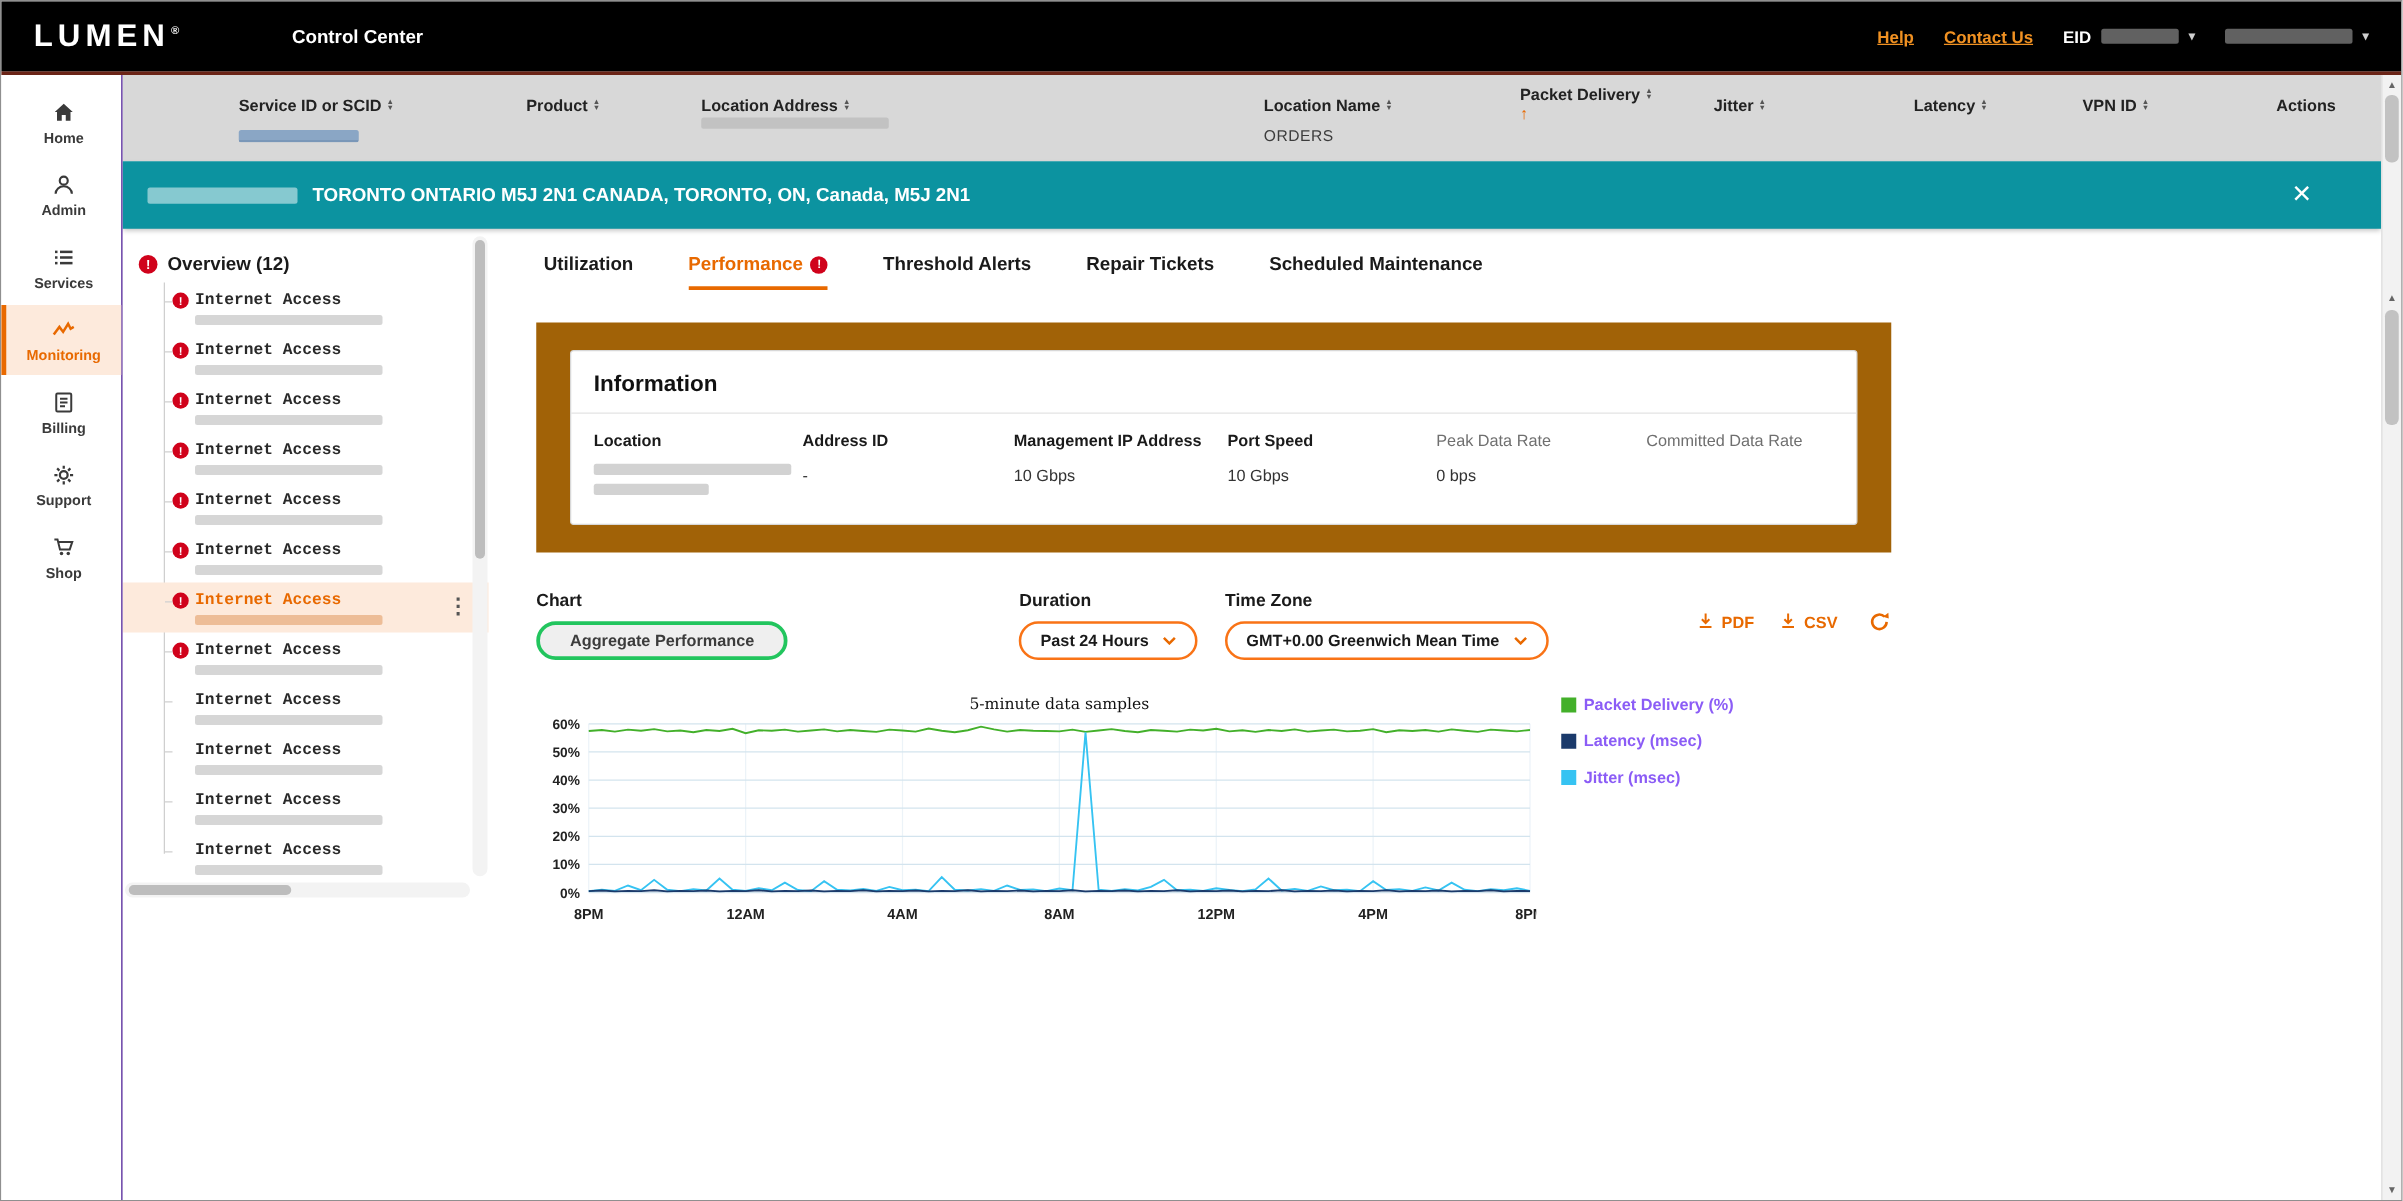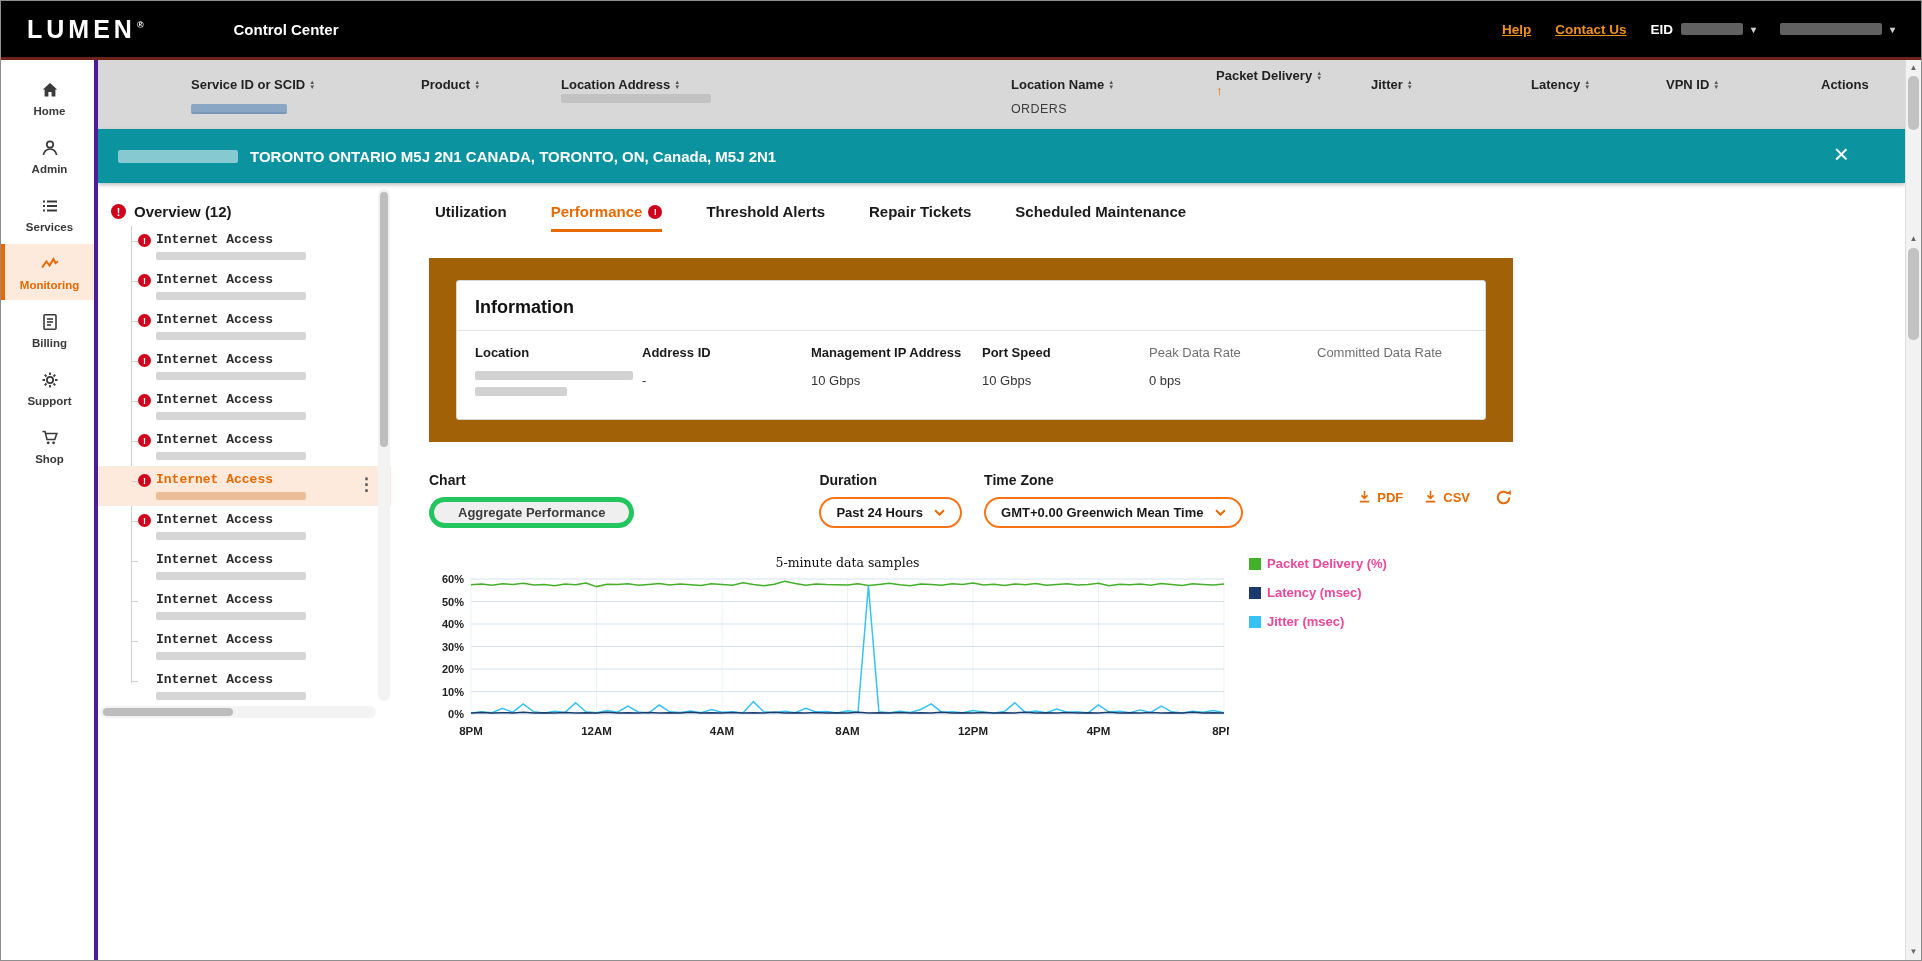--- a/index.html
+++ b/index.html
@@ -24,21 +24,21 @@
   .col-h{position:absolute;top:17px;font-size:13px;font-weight:bold;color:#222;display:flex;align-items:center;gap:4px;white-space:nowrap;}
   .col-h.two-line{top:8px;flex-direction:column;align-items:flex-start;gap:2px;}
   .col-h .lrow{display:flex;align-items:center;gap:4px;}
   .sort-ic{display:inline-flex;flex-direction:column;font-size:6px;line-height:5px;color:#555;}
   .sorted-arrow{color:#e86900;font-size:13px;font-weight:bold;line-height:11px;}
   .row-link{position:absolute;top:44px;left:93px;width:96px;height:10px;background:#8aa6c5;border-bottom:2px solid #7a97b8;border-radius:2px;cursor:pointer;}
   .row-blur{position:absolute;top:34px;left:463px;width:150px;height:9px;background:#c2c2c2;border-radius:2px;}
   .orders{position:absolute;top:42px;left:913px;font-size:12.5px;color:#3c3c3c;letter-spacing:.4px;}
 
   
-  .sidebar{position:absolute;top:59px;left:0;bottom:0;width:97px;background:#fff;border-right:4px solid #4c1d95;padding-top:10px;z-index:10;}
+  .sidebar{position:absolute;top:59px;left:0;bottom:0;width:97px;background:#fff;border-right:1px solid #4c1d95;padding-top:10px;z-index:10;}
   .side-item{display:flex;flex-direction:column;align-items:center;gap:5px;padding:10px 0 9px;color:#3a3a3a;cursor:pointer;border-left:4px solid transparent;margin-bottom:2px;}
   .side-label{font-size:11.5px;font-weight:bold;}
   .side-item.active{background:#fdeadc;border-left-color:#e86900;color:#e86900;}
   .side-icon{display:flex;}
 
   
   .banner{position:absolute;top:128px;left:97px;right:16px;height:54px;background:#0c93a0;display:flex;align-items:center;padding:0 20px;z-index:6;box-shadow:0 2px 4px rgba(0,0,0,.25);}
   .banner .redact{height:13px;width:120px;background:rgba(255,255,255,.5);}
   .banner-text{color:#fff;font-weight:bold;font-size:15px;margin-left:12px;}
   .banner-close{position:absolute;right:56px;top:10px;color:#fff;font-size:26px;line-height:30px;cursor:pointer;font-weight:normal;}
@@ -79,33 +79,33 @@
   .info-divider{border-top:1px solid #e4e4e4;margin:0 -18px 14px;}
   .info-fields{display:grid;grid-template-columns:167px 169px 171px 167px 168px auto;}
   .f-label{font-size:13px;font-weight:bold;color:#1a1a1a;padding-right:10px;}
   .f-label.muted{color:#6f6f6f;font-weight:normal;}
   .f-val{margin-top:11px;font-size:13px;color:#333;line-height:1.5;padding-right:14px;}
   .f-val .redact{height:9px;background:#d2d2d2;display:block;margin-bottom:7px;}
 
   .controls{margin:30px 0 0 38px;width:1084px;display:flex;align-items:flex-start;}
   .ctrl{display:flex;flex-direction:column;gap:9px;}
   .ctrl-label{font-size:14px;font-weight:bold;color:#1a1a1a;}
-  .pill-btn{height:31px;padding:0 24px;border:5px solid #22c55e;border-radius:16px;background:#efefef;font-size:13px;font-weight:bold;color:#3c3c3c;display:inline-flex;align-items:center;cursor:pointer;width:fit-content;}
+  .pill-btn{height:31px;padding:0 24px;border:3px solid #22c55e;border-radius:16px;background:#efefef;font-size:13px;font-weight:bold;color:#3c3c3c;display:inline-flex;align-items:center;cursor:pointer;width:fit-content;}
   .pill-dd{height:31px;padding:0 15px;border:2px solid #f97316;border-radius:16px;background:#fff;font-size:13px;font-weight:bold;color:#1a1a1a;display:inline-flex;align-items:center;gap:11px;cursor:pointer;width:fit-content;}
   .chev-svg{color:#e86900;display:flex;}
   .ctrl.duration{margin-left:185px;}
   .ctrl.tz{margin-left:22px;}
   .export{margin-left:auto;display:flex;align-items:center;gap:20px;margin-top:16px;}
   .exp-link{display:flex;align-items:center;gap:5px;font-size:13px;font-weight:bold;color:#e86900;cursor:pointer;}
   .refresh-btn{color:#e86900;display:flex;cursor:pointer;margin-left:4px;}
 
   .chart-row{margin:26px 0 0 38px;display:flex;align-items:flex-start;}
   #chart-svg{font-family:"Liberation Sans",sans-serif;}
   .legend{margin-left:20px;padding-top:2px;}
-  .leg-item{display:flex;align-items:center;gap:6px;margin-bottom:14px;font-size:13px;font-weight:bold;color:#ec4899;}
+  .leg-item{display:flex;align-items:center;gap:6px;margin-bottom:14px;font-size:13px;font-weight:bold;color:#8b5cf6;}
   .leg-sw{width:12px;height:12px;display:inline-block;}
 
   
   .win-scroll{position:absolute;top:59px;right:0;bottom:0;width:16px;background:#f2f2f2;border-left:1px solid #ddd;z-index:30;}
   .ws-arrow{position:absolute;left:0;width:15px;text-align:center;font-size:8px;color:#666;cursor:pointer;}
   .ws-thumb{position:absolute;left:2px;width:11px;background:#c2c2c2;border-radius:5px;cursor:pointer;}
 </style>
 </head>
 <body>
 

